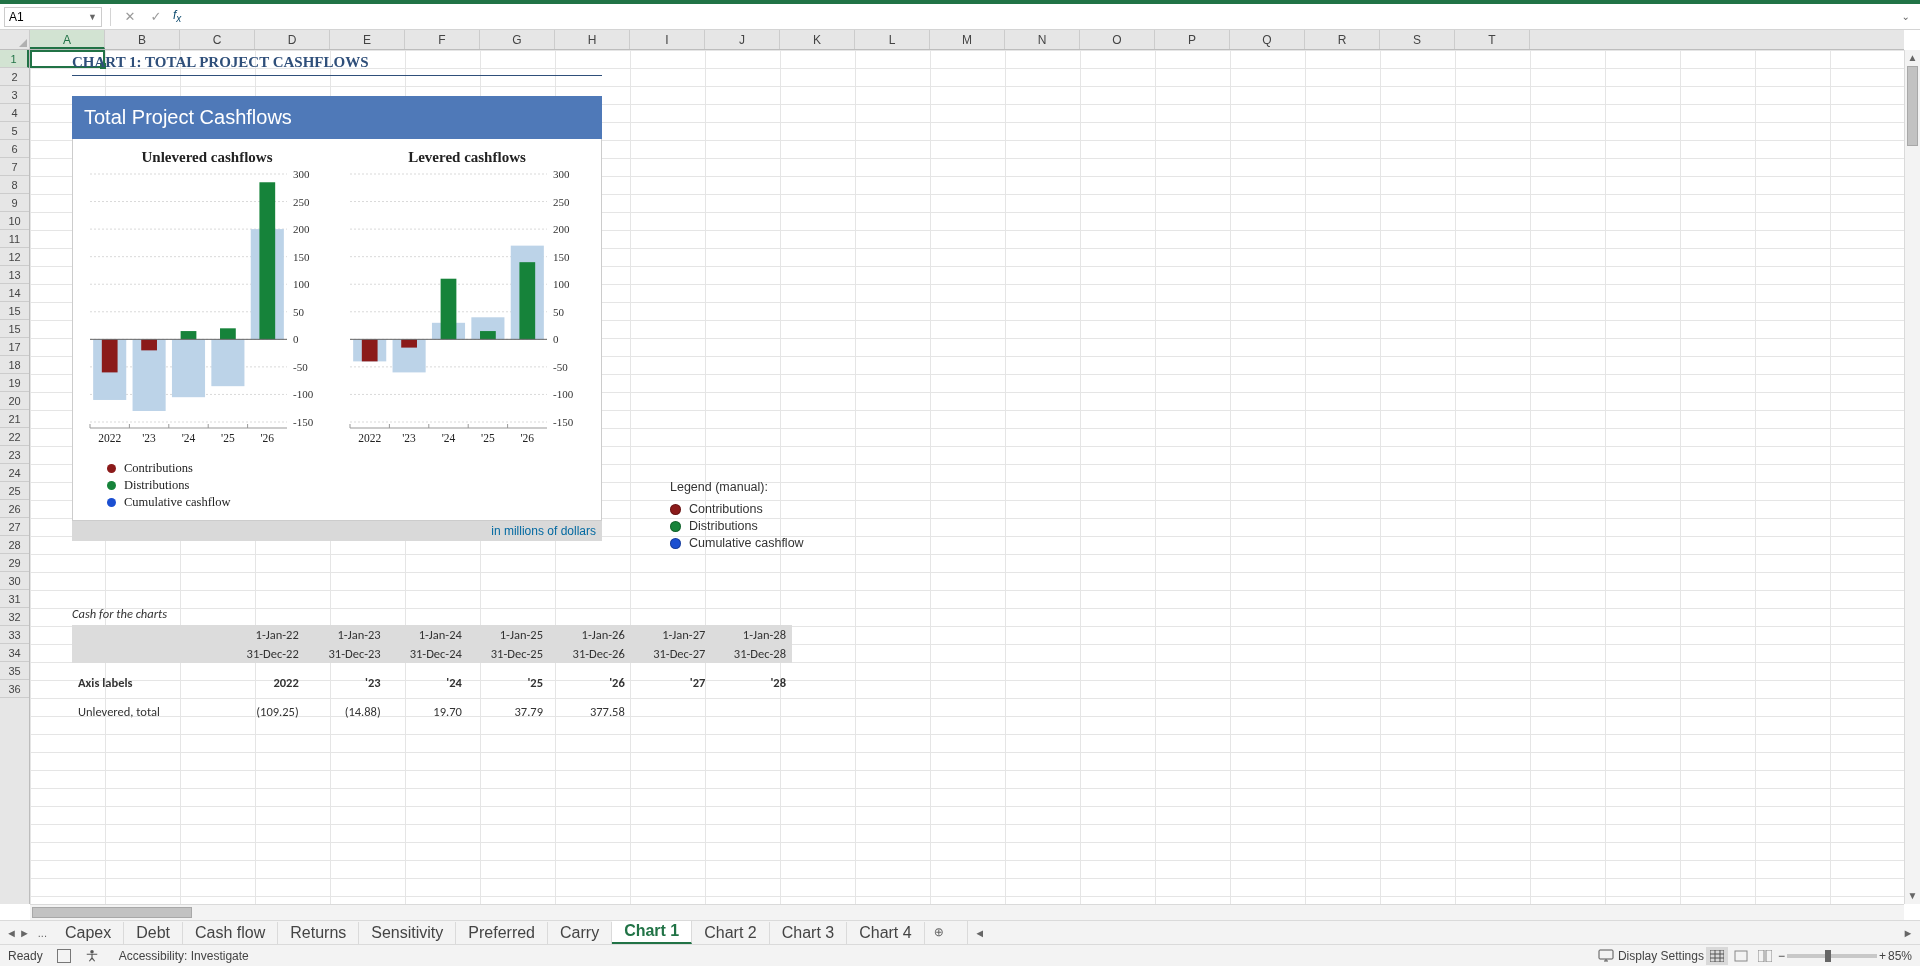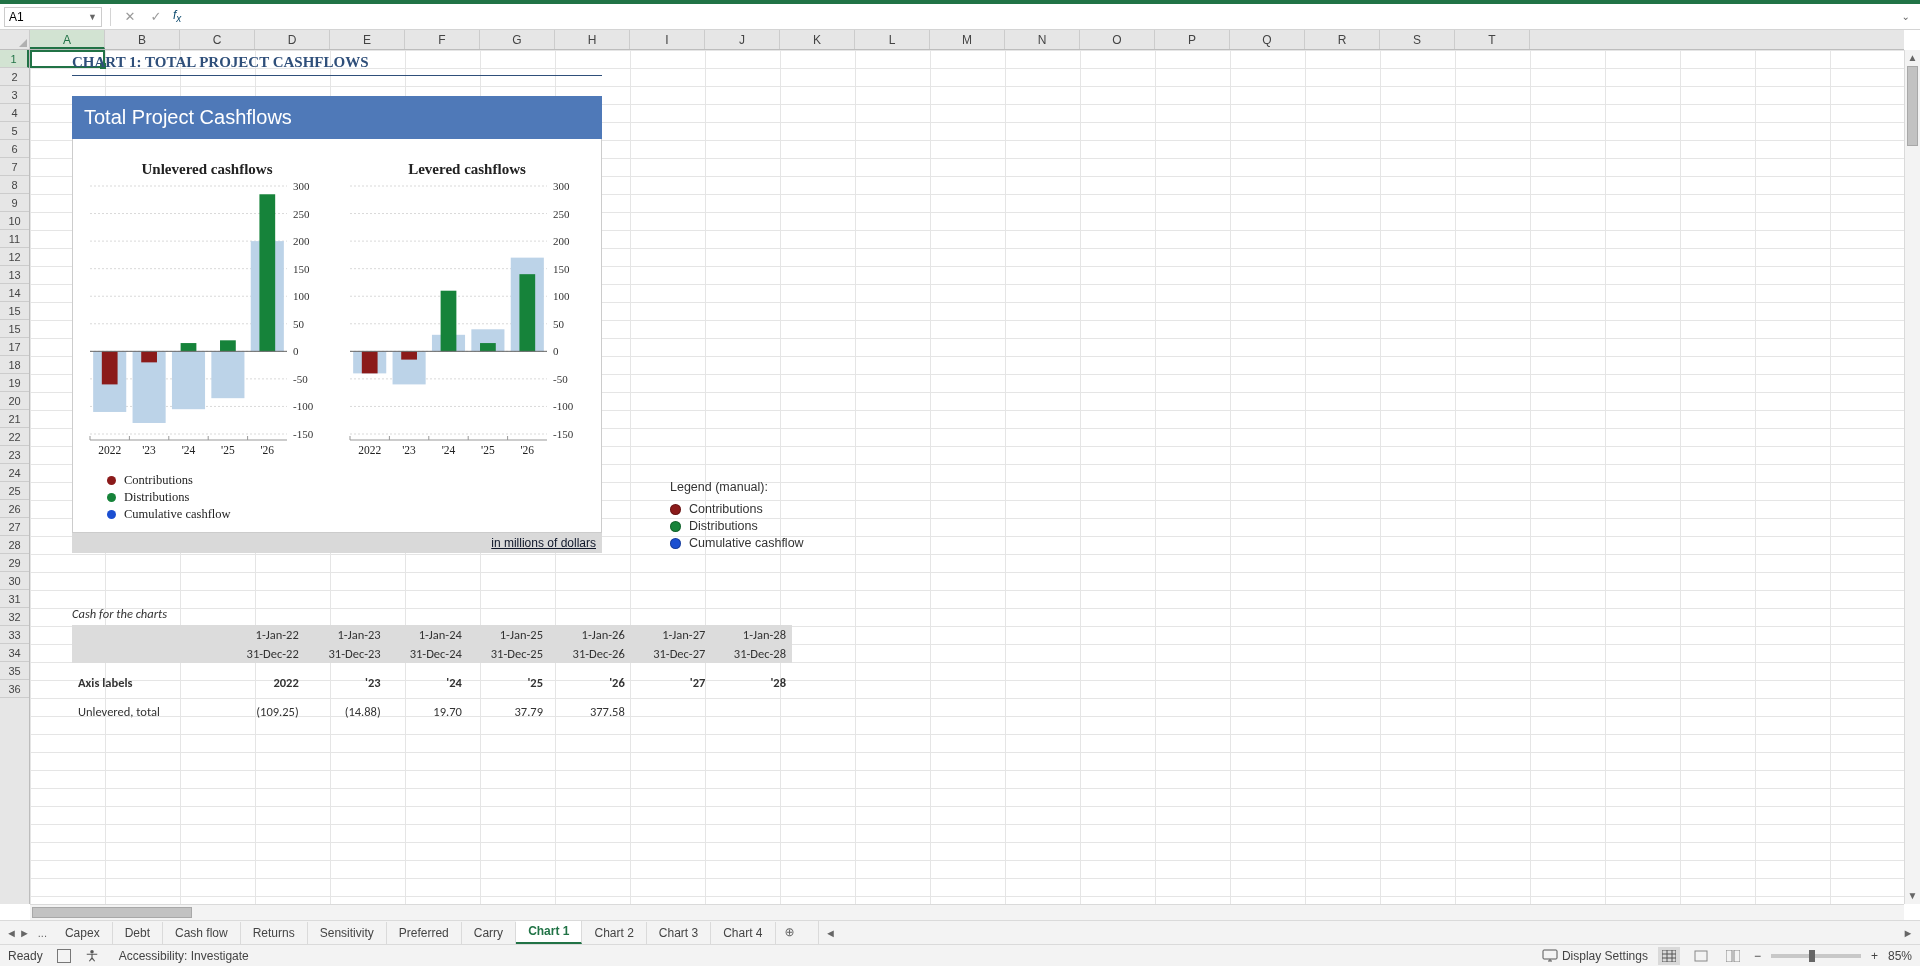--- a/index.html
+++ b/index.html
@@ -40,55 +40,55 @@
 .vscroll { position:absolute; top:20px; right:0; bottom:16px; width:16px; background:#f3f3f3; border-left:1px solid #dadada; }
 .vthumb{ position:absolute; left:2px; right:2px; top:2px; height:80px; background:#c2c2c2; border:1px solid #a8a8a8;}
 .varrow{ position:absolute; left:0; right:0; height:16px; text-align:center; line-height:16px; color:#666; font-size:10px;}
 .hscroll { position:absolute; left:30px; right:16px; bottom:0; height:16px; background:#f3f3f3; border-top:1px solid #dadada;}
 .hthumb{ position:absolute; top:2px; bottom:2px; left:2px; width:160px; background:#c2c2c2; border:1px solid #a8a8a8;}
 
 
 .chart-obj { position: absolute; top: 2px; left: 42px; width: 530px; }
 .chart-title { font-family: Georgia, serif; font-weight: bold; font-size: 15px; color: #2f4f7a; border-bottom: 1.5px solid #2f4f7a; padding: 2px 0 4px; margin-bottom: 4px; }
 .chart-hdr { background: #4f79b8; color: #fff; font-size: 20px; padding: 10px 12px; font-family: Arial, sans-serif; }
-.chart-body { background:#fff; border:1px solid #ccc; border-top:none; padding: 22px 4px 2px; }
+.chart-body { background:#fff; border:1px solid #ccc; border-top:none; padding: 10px 4px 2px; }
 .mini-charts { display:flex; justify-content:space-around; }
 .mini { width: 250px; position:relative; }
 .mini-title { text-align:center; font-family: Georgia, serif; font-weight:bold; font-size:15px; color:#222; margin-bottom:4px;}
 .legend { font-family: Georgia, serif; font-size:12.5px; color:#222; padding:6px 0 6px 30px; }
 .lg-row { display:flex; align-items:center; gap:8px; margin:2px 0;}
 .dot{ width:9px; height:9px; border-radius:50%; }
 .c-red{background:#8b1a1a;}.c-green{background:#16833a;}.c-blue{background:#1b4fd1;}
-.chart-foot{ background:#d9d9d9; text-align:right; font-size:12px; color:#0f172a; padding:3px 6px;text-decoration:underline;}
+.chart-foot{ background:#d9d9d9; text-align:right; font-size:12px; color:#0369a1; padding:3px 6px;}
 
 .ext-legend { position:absolute; top:430px; left:640px; font-size:12.5px; color:#333; }
 .ext-legend .lg-row{ margin:3px 0;}
 .ext-legend .dot{ width:11px;height:11px; box-shadow:0 0 0 1px rgba(0,0,0,.25) inset;}
 
 .data-sec { position:absolute; top:556px; left:42px; width:720px; font-family: Calibri, Arial, sans-serif; font-size:12.5px; color:#333;}
 .data-title { font-style:italic; margin-bottom:4px;}
 table.data { border-collapse:collapse; width:100%; }
 table.data td { padding:2px 6px; text-align:right; width:86px;}
 table.data td.lbl { text-align:left; width:160px; font-weight:bold;}
 tr.hdr td{ background:#dcdcdc;}
 tr.axis td{ font-weight:bold;}
 
 .tabs-row { height: 24px; background:#f3f3f3; border-top:1px solid #dadada; display:flex; align-items:stretch; }
 .tab-nav { display:flex; align-items:center; gap:2px; padding:0 6px; color:#666;}
 .tab-nav span{ font-size:11px; cursor:default;}
 .tabs { display:flex; align-items:flex-end; overflow:hidden;}
-.tab { padding:3px 12px; color:#444; border-right:1px solid #dadada; background:#f3f3f3; font-size:12px; cursor:default; line-height:16px;}
+.tab { padding:3px 12px; color:#444; border-right:1px solid #dadada; background:#f3f3f3; font-size:16px; cursor:default; line-height:16px;}
 .tab.active { background:#fff; border-bottom:2px solid #217346; color:#217346; font-weight:600;}
 .tab-add { width:28px; text-align:center; color:#666; line-height:22px;}
 .tabs-scroll { margin-left:14px; flex:1; position:relative; border-left:1px solid #dadada;}
 .tabs-scroll .harrow{ position:absolute; top:4px; width:16px; height:16px; text-align:center; line-height:16px; color:#666; font-size:11px;}
 .tabs-scroll .harrow.l{left:4px;} .tabs-scroll .harrow.r{right:4px;}
 
 .statusbar { height:22px; background:#f3f3f3; border-top:1px solid #dadada; display:flex; align-items:center; font-size:12px; color:#444; padding:0 8px; gap:14px;}
-.statusbar .right { margin-left:auto; display:flex; align-items:center; gap:10px;}
+.statusbar .right { margin-left:auto; display:flex; align-items:center; gap:2px;}
 .view-btn{ width:22px; height:18px; border:1px solid transparent; display:flex; align-items:center; justify-content:center; color:#555;}
 .view-btn.active{ background:#d9d9d9;}
 .zoom-slider{ width:90px; height:4px; background:#c8c8c8; position:relative;}
 .zoom-slider .knob{ position:absolute; top:-4px; left:38px; width:6px; height:12px; background:#666;}
 .macro-icon{ width:14px; height:14px; border:1px solid #777; display:inline-block;}
 .access-ic{ display:inline-flex; align-items:center; gap:20px;}
 </style>
 </head>
 <body>
 

